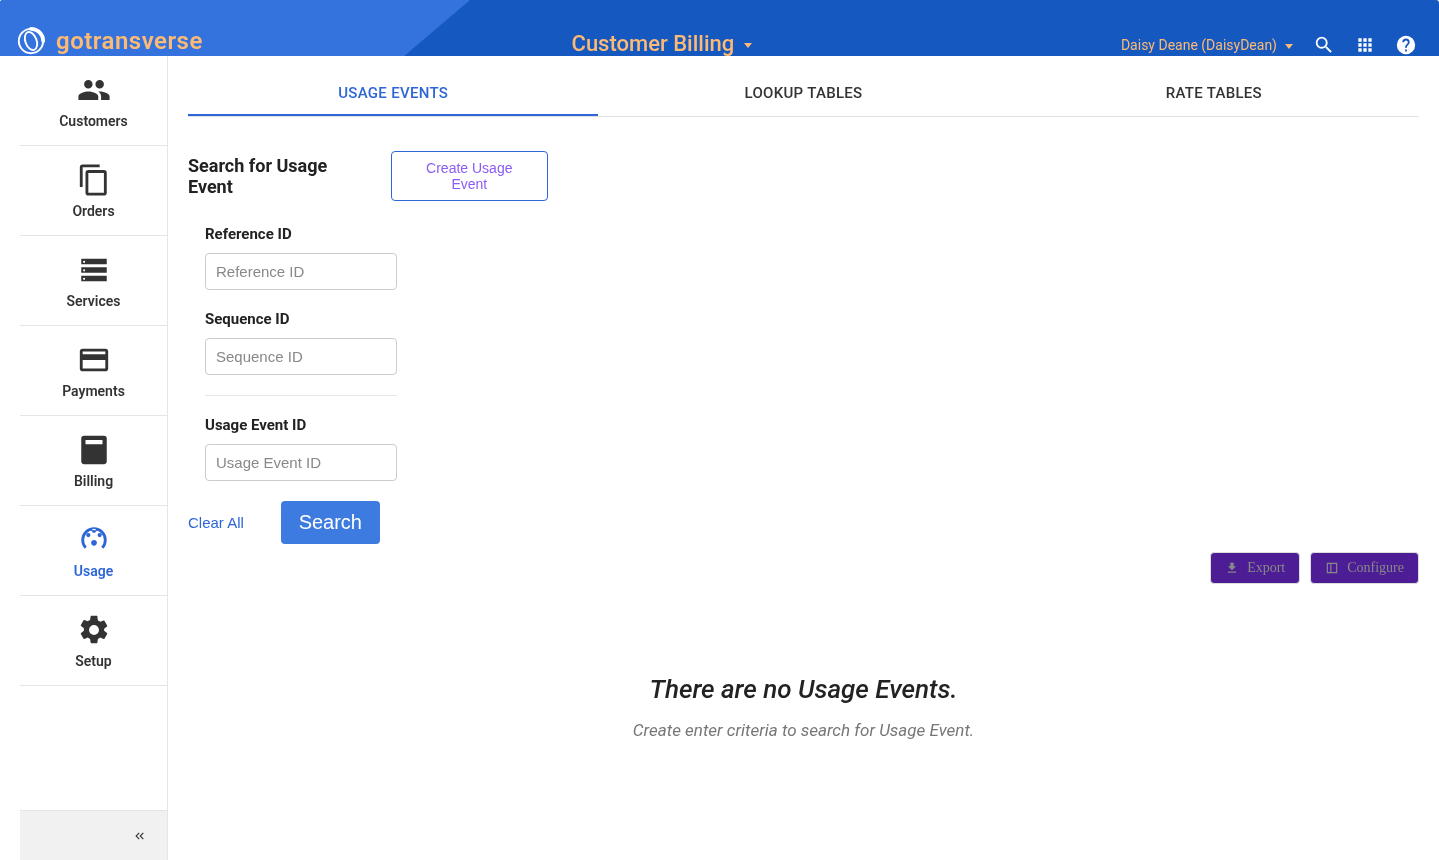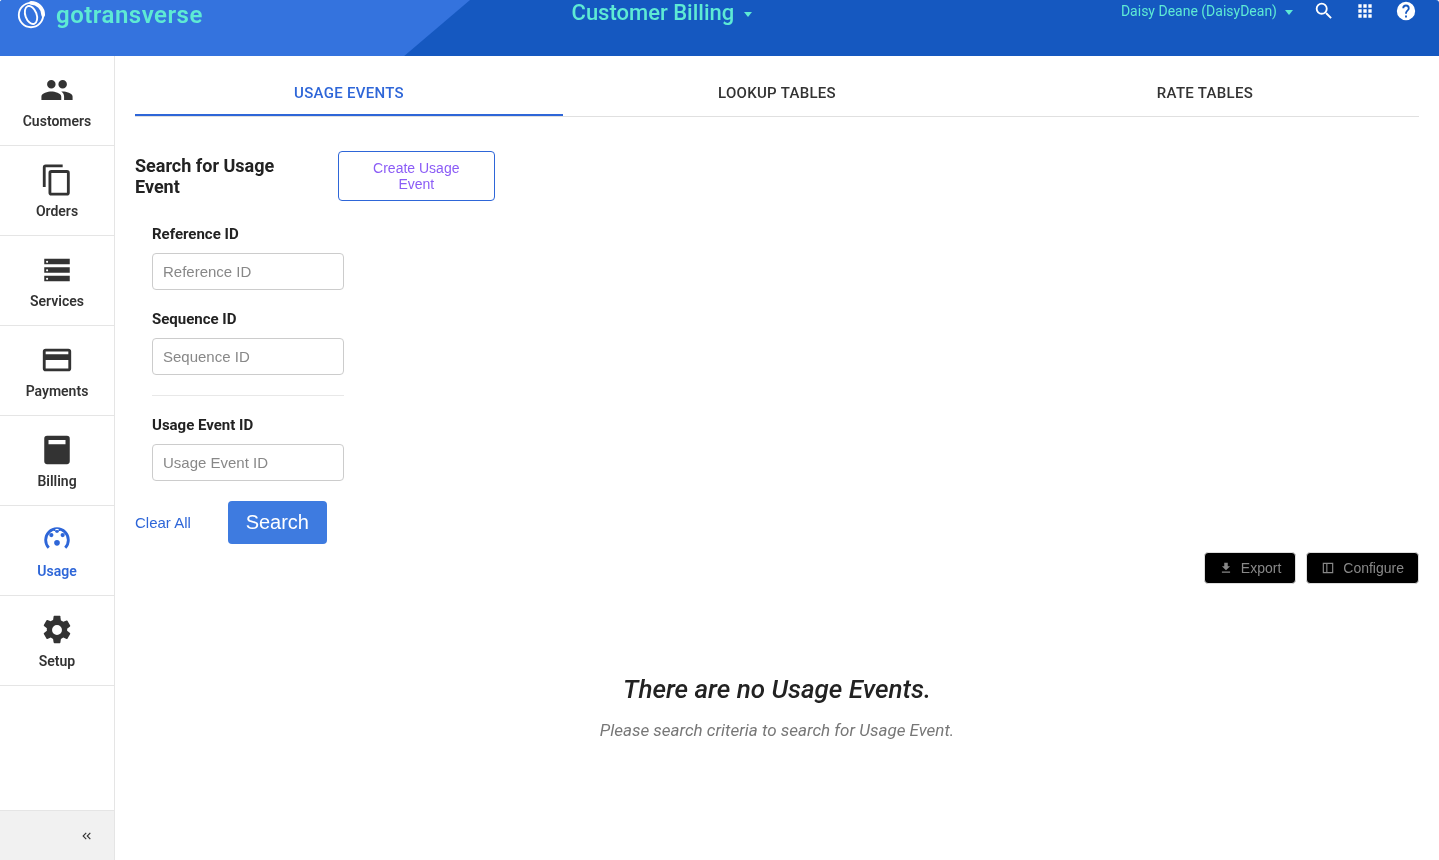--- a/index.html
+++ b/index.html
@@ -4,22 +4,22 @@
 <style>
   * { box-sizing: border-box; margin: 0; padding: 0; }
   html, body { height: 100%; width: 100%; font-family: -apple-system, BlinkMacSystemFont, "Segoe UI", Roboto, "Helvetica Neue", Arial, sans-serif; background: #fff; }
   body { display: flex; flex-direction: column; }
 
   
   .header {
     height: 56px;
     background: #1558c0;
     display: flex;
-    align-items: flex-start;
-    color: #5eead4;
+    align-items: flex-end;
+    color: #fdba74;
     position: relative;
     overflow: hidden;
     border-radius: 3px 3px 0 0;
   }
   .header-diagonal {
     position: absolute; left: 0; top: 0; bottom: 0; width: 470px;
     background: #3473de;
     clip-path: polygon(0 0, 100% 0, 86% 100%, 0 100%);
     z-index: 1;
   }
@@ -36,24 +36,25 @@
   }
   .header-user { font-size: 14px; display: flex; align-items: center; gap: 4px; cursor: pointer; }
   .header-icon { cursor: pointer; display: flex; align-items: center; }
   .header-icon svg { fill: #fff; }
 
   
   .body-row { flex: 1; display: flex; min-height: 0; }
 
   
   .sidebar {
-    width: 115px; background: #fff;
+    width: 148px; background: #fff;
     border-right: 1px solid #e5e5e5;
     display: flex; flex-direction: column;
     border-radius: 0 0 0 3px;
+    margin-left: 20px;
   }
   .sidebar-items { flex: 1; }
   .sidebar-item {
     display: flex; flex-direction: column; align-items: center; justify-content: center;
     height: 90px; gap: 6px; cursor: pointer;
     border-bottom: 1px solid #e5e5e5;
     color: #333;
   }
   .sidebar-item svg { width: 34px; height: 34px; }
   .sidebar-item.active { color: #2e66d8; }
@@ -96,22 +97,22 @@
   .form-actions { display: flex; align-items: center; justify-content: space-between; width: 192px; margin-top: 14px; }
   .link-btn { color: #2e66d8; font-size: 15px; cursor: pointer; background: none; border: none; }
   .btn-primary {
     background: #3e7be0; color: #fff; border: none; border-radius: 4px;
     padding: 10px 18px; font-size: 20px; cursor: pointer;
   }
 
   .results-panel { flex: 1; display: flex; flex-direction: column; }
   .results-toolbar { display: flex; justify-content: flex-end; gap: 10px; }
   .btn-ghost {
-    border: 1px solid #ddd; color: #888; background: #000000; border-radius: 4px;
-    padding: 7px 14px; font-size: 14px; cursor: pointer; display: flex; align-items: center; gap: 8px;
+    border: 1px solid #ddd; color: #888; background: #4c1d95; border-radius: 4px;
+    padding: 7px 14px; font-size: 14px; cursor: pointer; display: flex; align-items: center; gap: 8px; font-family: Liberation Serif, serif;
   }
   .btn-ghost svg { fill: #888; }
   .empty-state { text-align: center; margin-top: 90px; font-style: italic; }
   .empty-title { font-size: 26px; font-weight: 500; color: #222; margin-bottom: 16px; }
   .empty-sub { font-size: 17px; color: #777; }
 
   .caret-down-sm::after {
     content: ''; display: inline-block; margin-left: 4px;
     border-left: 4px solid transparent; border-right: 4px solid transparent; border-top: 5px solid currentColor;
     vertical-align: middle;
@@ -267,19 +268,19 @@
           </button>
           <button class="btn-ghost">
             <svg width="14" height="14" viewBox="0 0 24 24">
                 <path d="M3 3h18v18H3V3zm6 2H5v14h4V5zm2 0v14h8V5h-8z"></path>
               </svg>
             <span>Configure</span>
           </button>
         </div>
         <div class="empty-state">
           <div class="empty-title">There are no Usage Events.</div>
-          <div class="empty-sub">Please search criteria to search for Usage Event.</div>
+          <div class="empty-sub">Create enter criteria to search for Usage Event.</div>
         </div>
       </div>
 
     </div>
   </div>
 </div>
 
 </body></html>

